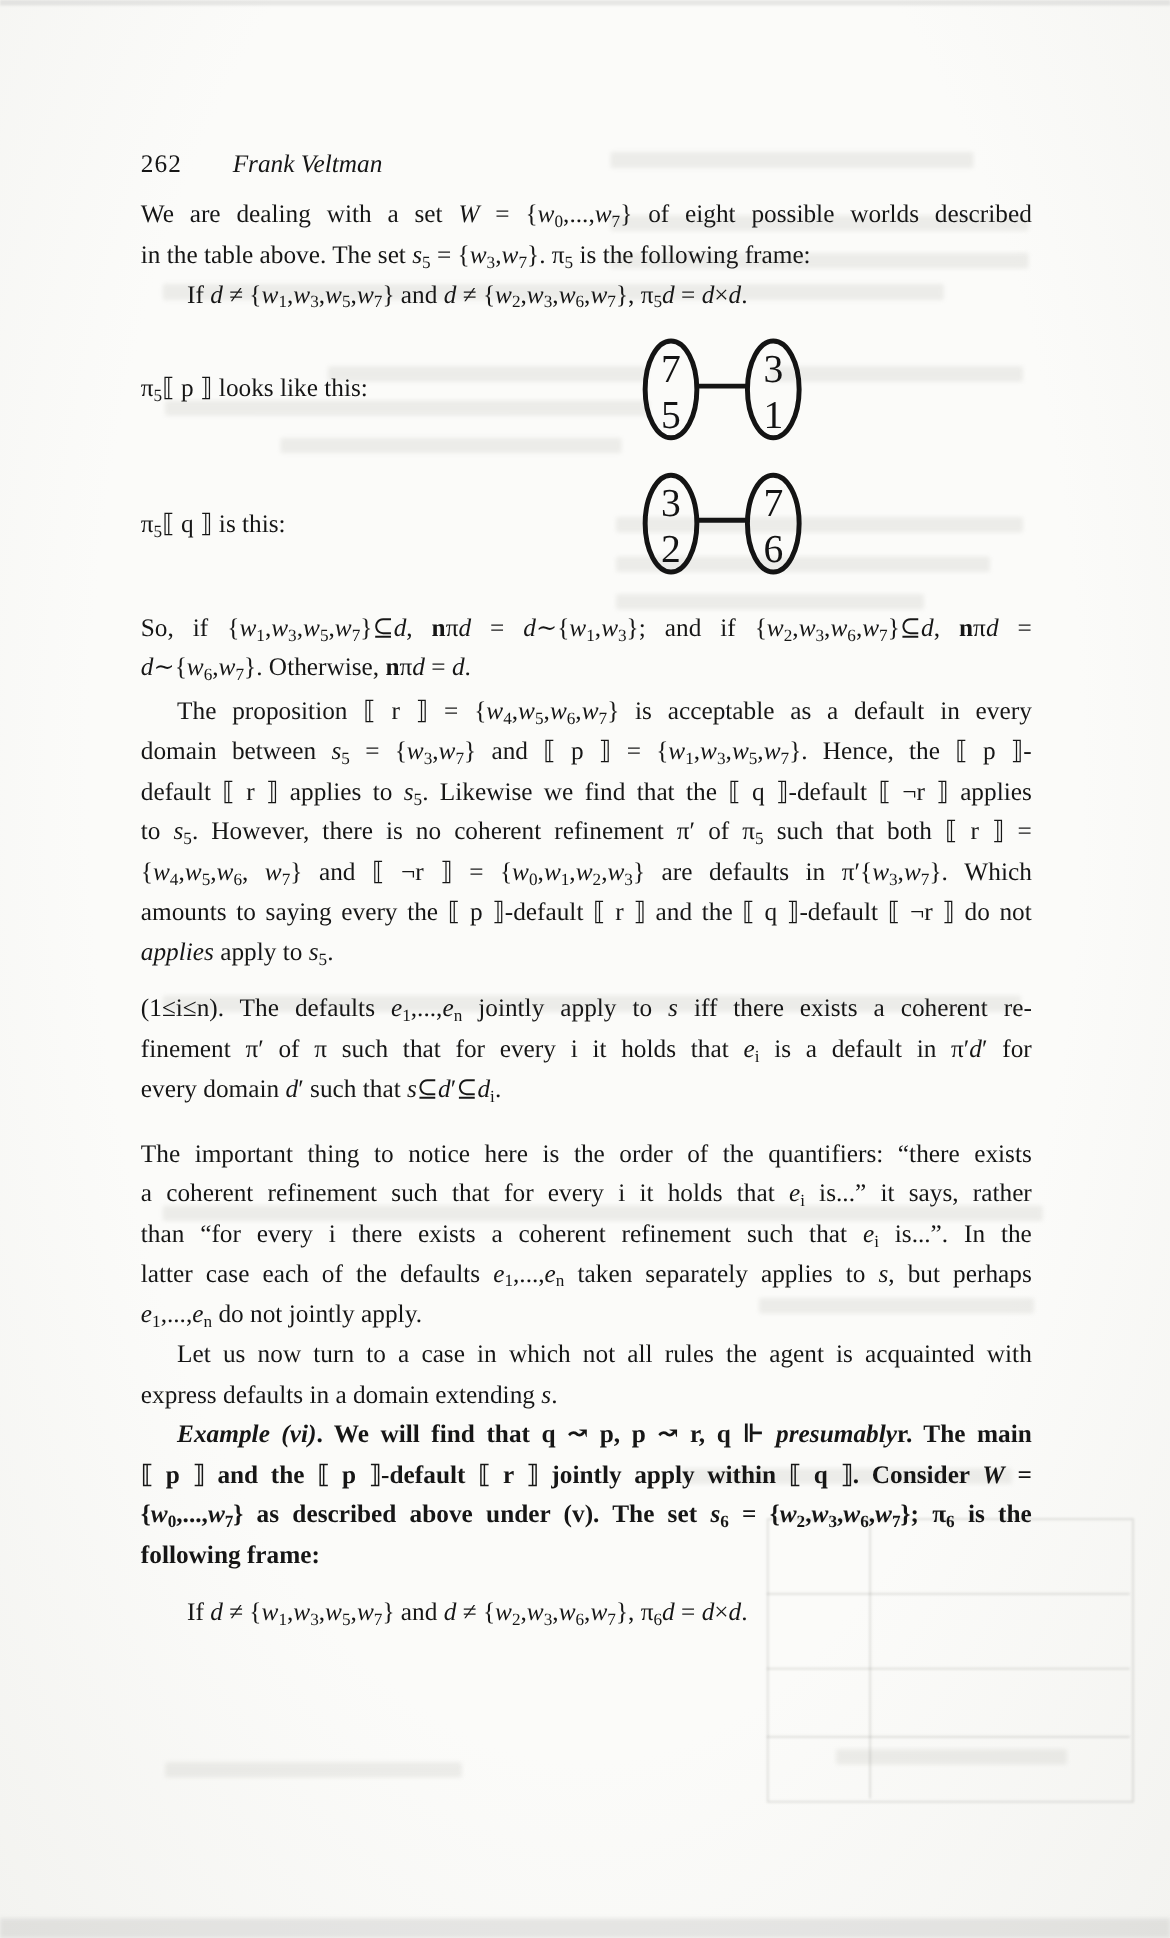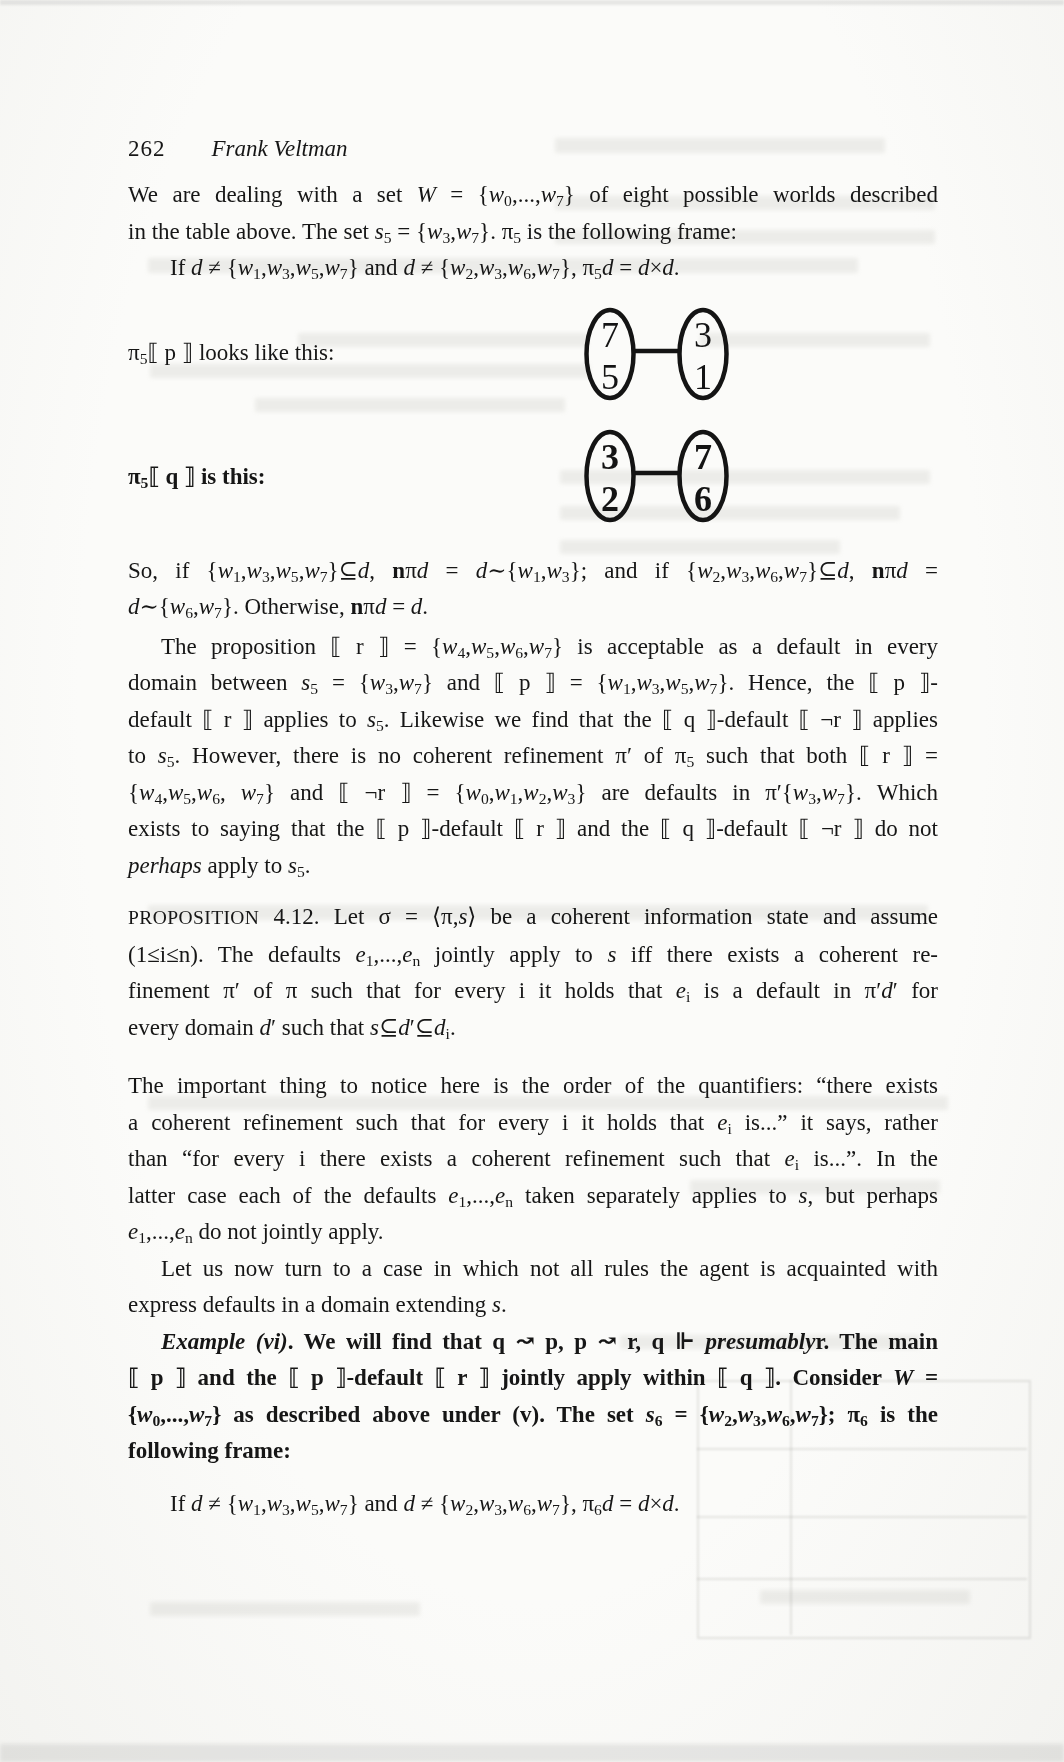--- a/index.html
+++ b/index.html
@@ -30,21 +30,21 @@
 
   .equation { margin-left:42px; }
 
   sub { font-size:0.68em; vertical-align:-0.28em; line-height:0; }
   .sc { font-size:0.85em; letter-spacing:0.4px; }
 
   .figrow { position:relative; }
   .figrow .figlabel { position:absolute; left:0; top:50%; transform:translateY(-50%); }
   .figrow svg { position:absolute; left:455px; top:0; }
   .figrow.f1 { height:128px; margin-top:2px; }
-  .figrow.f2 { height:132px; margin-top:-6px;font-weight:bold; }
+  .figrow.f2 { height:132px; margin-top:-6px; }
 
   .m-para1 { margin-top:10px; }
   .m-eq1   { }
   .m-para2 { margin-top:10px; }
   .m-para3 { margin-top:3px; }
   .m-prop  { margin-top:15px; }
   .m-para4 { margin-top:22px; }
   .m-para5 { margin-top:0; }
   .m-para6 { margin-top:0;font-weight:bold; }
   .m-eq2   { margin-top:16px; }
@@ -125,26 +125,25 @@
         <div class="line first">So, if {<i>w</i><sub>1</sub>,<i>w</i><sub>3</sub>,<i>w</i><sub>5</sub>,<i>w</i><sub>7</sub>}⊆<i>d</i>, <b>n</b>π<i>d</i> = <i>d</i>∼{<i>w</i><sub>1</sub>,<i>w</i><sub>3</sub>}; and if {<i>w</i><sub>2</sub>,<i>w</i><sub>3</sub>,<i>w</i><sub>6</sub>,<i>w</i><sub>7</sub>}⊆<i>d</i>, <b>n</b>π<i>d</i> =</div>
         <div class="line last"><i>d</i>∼{<i>w</i><sub>6</sub>,<i>w</i><sub>7</sub>}. Otherwise, <b>n</b>π<i>d</i> = <i>d</i>.</div>
       </div>
 
     <div class="para indent m-para3">
         <div class="line first">The proposition ⟦ r ⟧ = {<i>w</i><sub>4</sub>,<i>w</i><sub>5</sub>,<i>w</i><sub>6</sub>,<i>w</i><sub>7</sub>} is acceptable as a default in every</div>
         <div class="line">domain between <i>s</i><sub>5</sub> = {<i>w</i><sub>3</sub>,<i>w</i><sub>7</sub>} and ⟦ p ⟧ = {<i>w</i><sub>1</sub>,<i>w</i><sub>3</sub>,<i>w</i><sub>5</sub>,<i>w</i><sub>7</sub>}. Hence, the ⟦ p ⟧-</div>
         <div class="line">default ⟦ r ⟧ applies to <i>s</i><sub>5</sub>. Likewise we find that the ⟦ q ⟧-default ⟦ ¬r ⟧ applies</div>
         <div class="line">to <i>s</i><sub>5</sub>. However, there is no coherent refinement π′ of π<sub>5</sub> such that both ⟦ r ⟧ =</div>
         <div class="line">{<i>w</i><sub>4</sub>,<i>w</i><sub>5</sub>,<i>w</i><sub>6</sub>, <i>w</i><sub>7</sub>} and ⟦ ¬r ⟧ = {<i>w</i><sub>0</sub>,<i>w</i><sub>1</sub>,<i>w</i><sub>2</sub>,<i>w</i><sub>3</sub>} are defaults in π′{<i>w</i><sub>3</sub>,<i>w</i><sub>7</sub>}. Which</div>
-        <div class="line">exists to saying that the ⟦ p ⟧-default ⟦ r ⟧ and the ⟦ q ⟧-default ⟦ ¬r ⟧ do not</div>
-        <div class="line last"><i>perhaps</i> apply to <i>s</i><sub>5</sub>.</div>
+        <div class="line">amounts to saying every the ⟦ p ⟧-default ⟦ r ⟧ and the ⟦ q ⟧-default ⟦ ¬r ⟧ do not</div>
+        <div class="line last"><i>applies</i> apply to <i>s</i><sub>5</sub>.</div>
       </div>
 
     <div class="para m-prop">
-        <div class="line first"><span class="sc">PROPOSITION</span> 4.12. Let σ = ⟨π,<i>s</i>⟩ be a coherent information state and assume</div>
         <div class="line">(1≤i≤n). The defaults <i>e</i><sub>1</sub>,...,<i>e</i><sub>n</sub> jointly apply to <i>s</i> iff there exists a coherent re-</div>
         <div class="line">finement π′ of π such that for every i it holds that <i>e</i><sub>i</sub> is a default in π′<i>d</i>′ for</div>
         <div class="line last">every domain <i>d</i>′ such that <i>s</i>⊆<i>d</i>′⊆<i>d</i><sub>i</sub>.</div>
       </div>
 
     <div class="para m-para4">
         <div class="line first">The important thing to notice here is the order of the quantifiers: “there exists</div>
         <div class="line">a coherent refinement such that for every i it holds that <i>e</i><sub>i</sub> is...” it says, rather</div>
         <div class="line">than “for every i there exists a coherent refinement such that <i>e</i><sub>i</sub> is...”. In the</div>
         <div class="line">latter case each of the defaults <i>e</i><sub>1</sub>,...,<i>e</i><sub>n</sub> taken separately applies to <i>s</i>, but perhaps</div>

